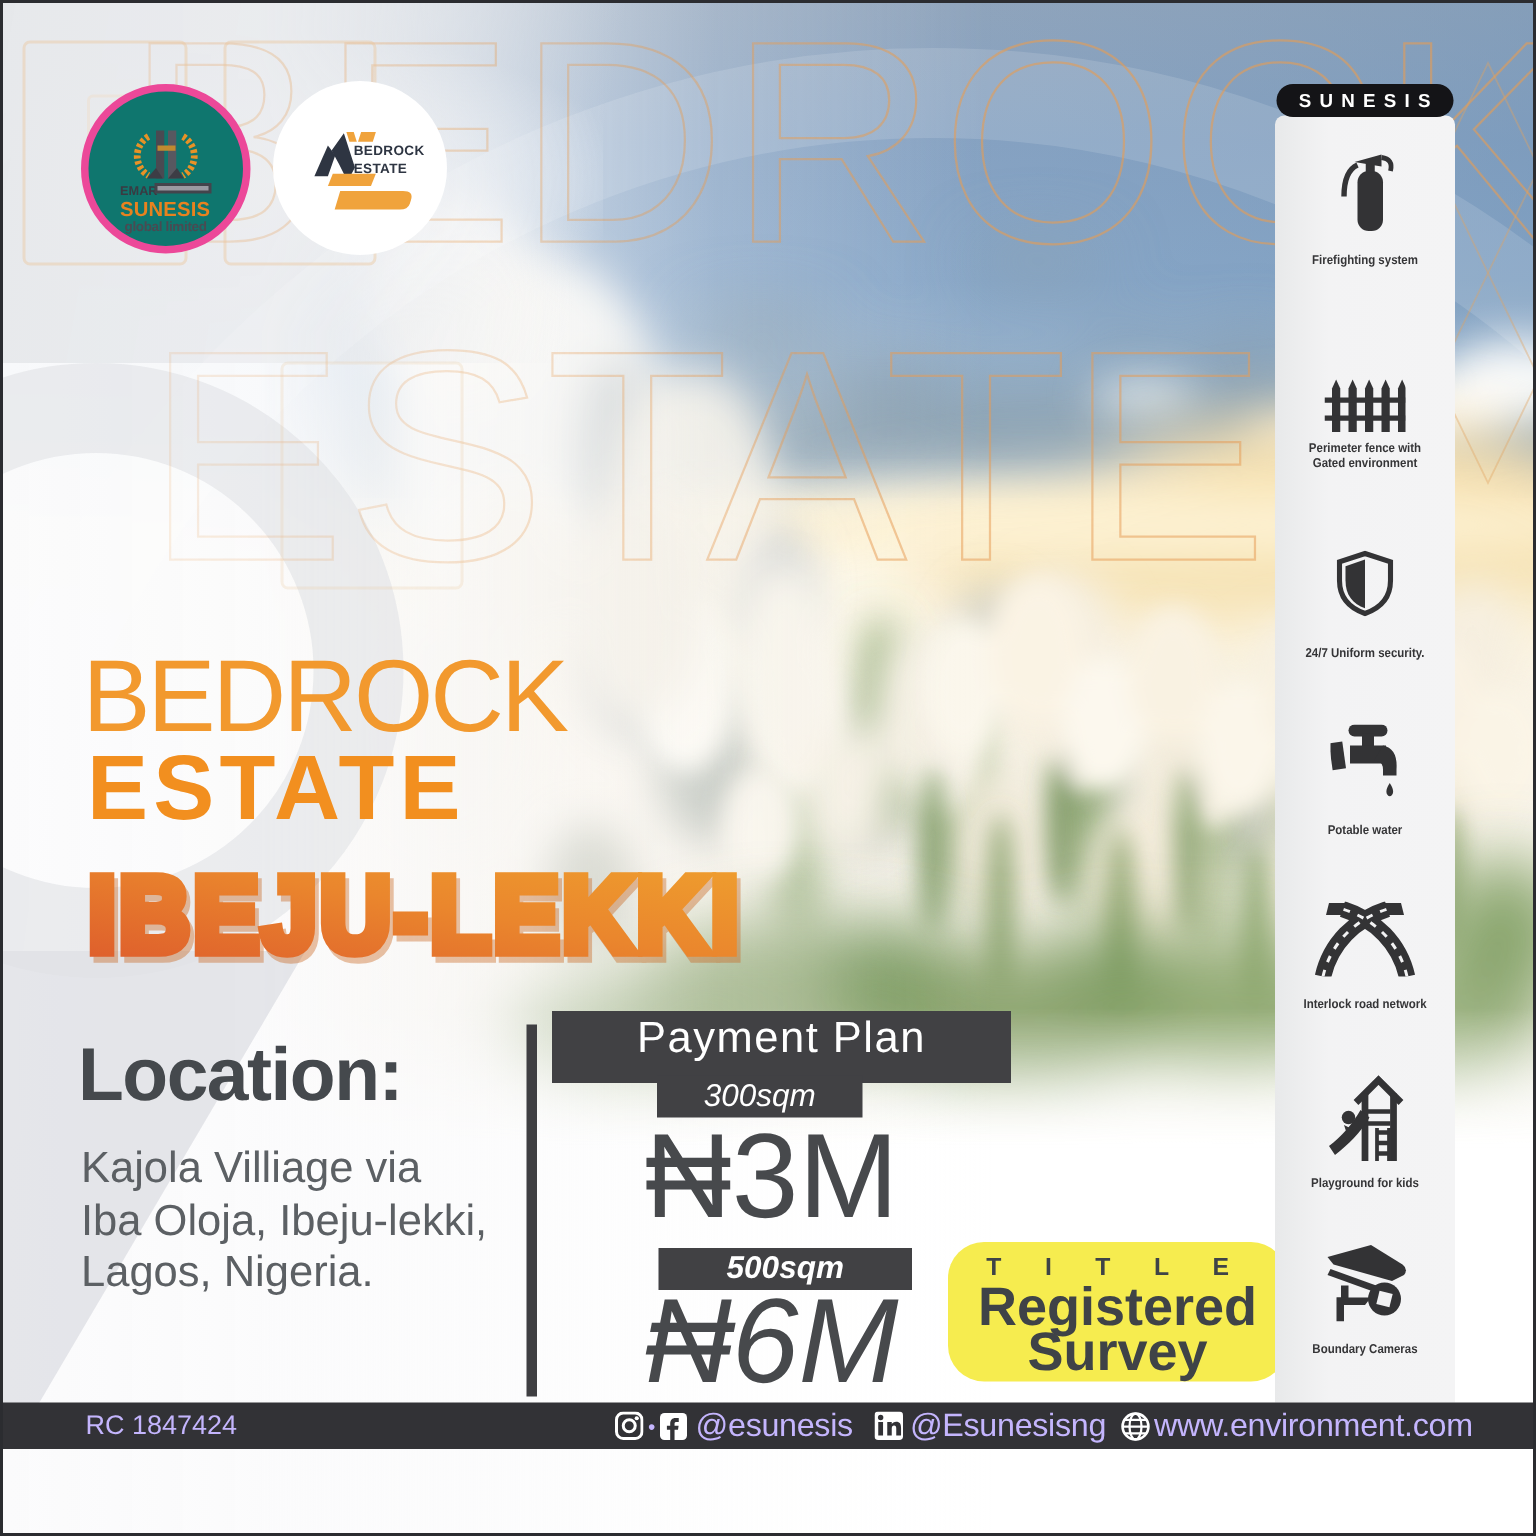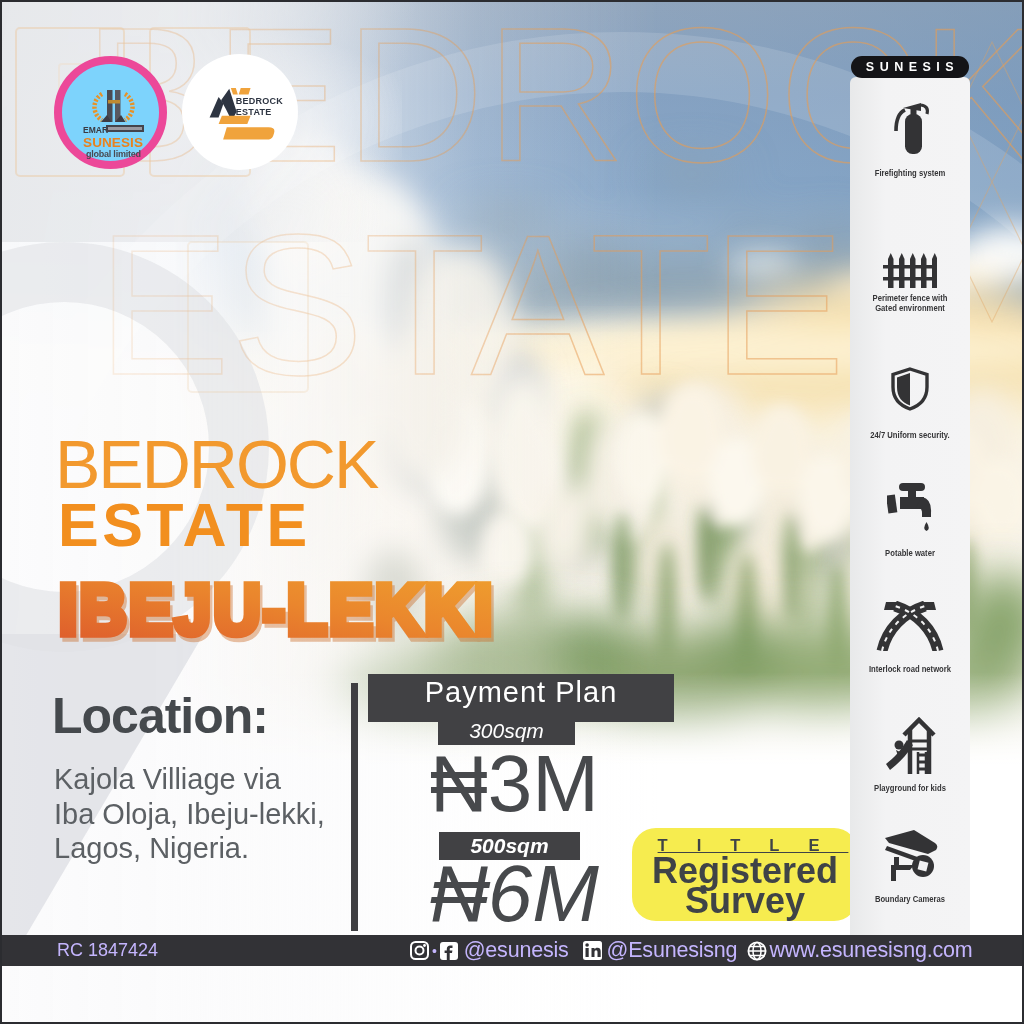--- a/index.html
+++ b/index.html
@@ -205,21 +205,21 @@
 <div class="abs" style="left:930px;top:30px;width:94px;height:300px;">
 <svg width="94" height="300" viewBox="0 0 94 300">
   <g fill="none" stroke="rgba(225,163,94,0.38)" stroke-width="1.2">
     <path d="M60 10 L94 80 L60 150 L26 80 Z"></path>
     <path d="M60 150 L94 220 L60 290 L26 220 Z"></path>
   </g>
 </svg>
 </div>
 
 <div class="abs" style="left:52px;top:54px;width:113px;height:113px;border-radius:50%;
-  background:#7dd3fc;border:8px solid #ec4899;box-sizing:border-box;">
+  background:#0f766e;border:5px solid #ec4899;box-sizing:border-box;">
   <svg width="103" height="103" viewBox="0 0 103 103">
 
     <path d="M40 30 A 15 15 0 0 0 40 56" fill="none" stroke="#e89226" stroke-width="4.5" stroke-dasharray="2.2 1.6"></path>
     <path d="M63 30 A 15 15 0 0 1 63 56" fill="none" stroke="#e89226" stroke-width="4.5" stroke-dasharray="2.2 1.6"></path>
 
     <rect x="45" y="26" width="5.5" height="32" fill="#4a4a52"></rect>
     <rect x="53" y="26" width="5.5" height="32" fill="#585860"></rect>
     <rect x="46" y="36" width="12" height="3.5" fill="#c08a30"></rect>
     <path d="M39 58 l6 -7 4.5 7 z" fill="#3d3d45"></path>
     <path d="M53 58 l6 -7 4.5 7 z" fill="#3d3d45"></path>
@@ -279,28 +279,28 @@
 <div class="abs" style="left:349px;top:681px;width:7px;height:248px;background:#3f3f42;"></div>
 
 <div class="abs" style="left:366px;top:672px;width:306px;height:48px;background:#414144;color:#fff;
   font-size:29px;text-align:center;line-height:36px;letter-spacing:1px;">Payment Plan</div>
 
 <div class="abs" style="left:436px;top:715px;width:137px;height:28px;background:#414144;color:#fff;
   font-size:21px;font-style:italic;font-weight:normal;text-align:center;line-height:28px;">300sqm</div>
 
 <div class="abs" style="left:428px;top:736px;font-size:80px;color:#47494c;">₦3M</div>
 
-<div class="abs" style="left:437px;top:830px;width:141px;height:28px;background:#414144;color:#fff;
+<div class="abs" style="left:437px;top:830px;width:169px;height:28px;background:#414144;color:#fff;
   font-size:21px;font-style:italic;font-weight:bold;text-align:center;line-height:28px;">500sqm</div>
 
 <div class="abs" style="left:428px;top:846px;font-size:80px;color:#47494c;font-style:italic;">₦6M</div>
 
 <div class="abs" style="left:630px;top:826px;width:226px;height:93px;background:#f6ec4f;border-radius:24px;
   text-align:center;color:#3f4347;">
-  <div style="margin-top:8px;font-size:16.5px;font-weight:bold;letter-spacing:29px;margin-left:16px;text-decoration:underline;">TITLE</div>
+  <div style="margin-top:8px;font-size:16.5px;font-weight:bold;letter-spacing:29px;margin-left:16px;">TITLE</div>
   <div style="font-size:36px;font-weight:bold;line-height:30px;margin-top:1px;">Registered<br>Survey</div>
 </div>
 
 <div class="abs" style="left:848px;top:75px;width:120px;height:858px;
   background:linear-gradient(90deg,#e8e9ea 0%, #f3f3f4 30%, #f4f4f5 100%);border-radius:6px 6px 0 0;">
 
   <div class="abs" style="left:0;top:23px;width:120px;text-align:center;">
     <svg width="44" height="58" viewBox="0 0 44 58">
       <rect x="17" y="14" width="17" height="40" rx="7.5" fill="#333335"></rect>
       <rect x="22.5" y="8" width="6" height="7" fill="#333335"></rect>
@@ -435,15 +435,15 @@
       <circle cx="4.1" cy="4" r="1.8" fill="#323236"></circle>
       <path d="M8.5 7 h3 v1.3 c0.5-0.8 1.5-1.5 3-1.5 2.4 0 3.2 1.5 3.2 4V16 h-3.2 v-4.7 c0-1.2-0.4-2-1.5-2-1 0-1.5 0.7-1.5 2V16 h-3 z" fill="#323236"></path>
     </svg>
     <span>@Esunesisng</span>
 
     <svg width="20" height="20" viewBox="0 0 20 20" style="margin:0 2px 0 10px;">
       <circle cx="10" cy="10" r="8.6" fill="none" stroke="#fff" stroke-width="1.8"></circle>
       <ellipse cx="10" cy="10" rx="4" ry="8.6" fill="none" stroke="#fff" stroke-width="1.5"></ellipse>
       <path d="M1.5 10 h17 M2.6 5.5 h14.8 M2.6 14.5 h14.8" stroke="#fff" stroke-width="1.5"></path>
     </svg>
-    <span>www.esunesisng.com</span>
+    <span>www.environment.com</span>
   </div>
 </div>
 
 </body></html>

